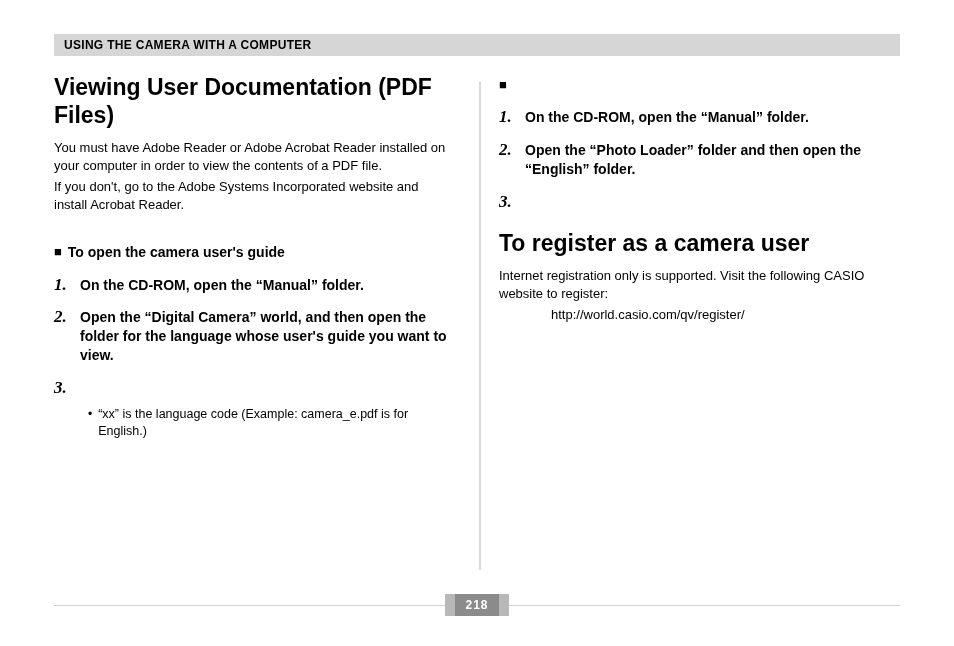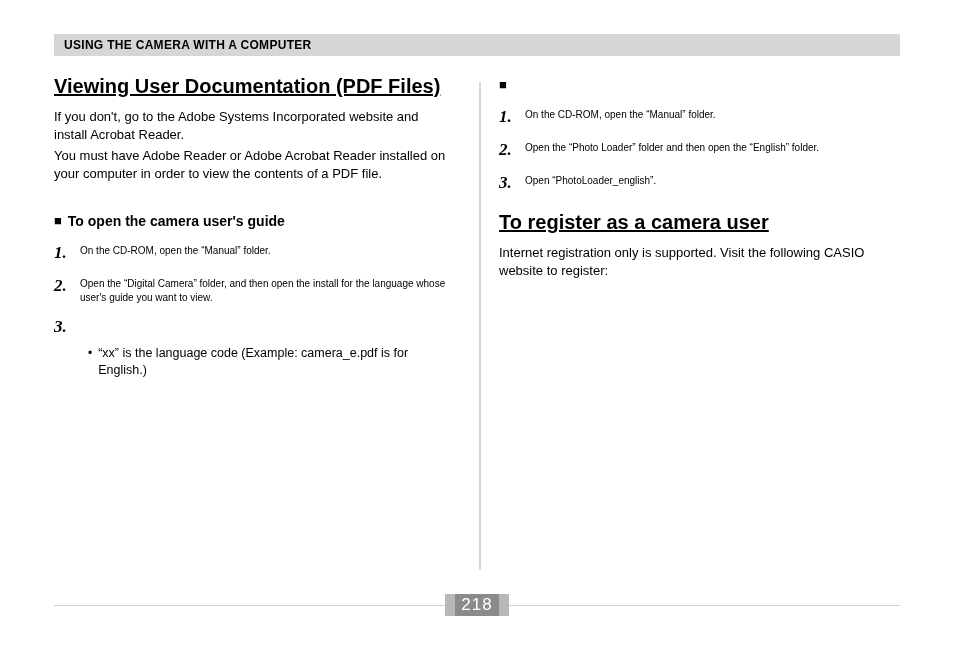--- a/index.html
+++ b/index.html
@@ -4,72 +4,72 @@
 <style>
   * { box-sizing: border-box; margin: 0; padding: 0; }
   html, body { width: 954px; height: 646px; background: #fff; font-family: Arial, Helvetica, sans-serif; color: #000; }
   .page { position: relative; width: 954px; height: 646px; padding: 34px 54px 0 54px; }
   .header-bar { background: #d6d6d6; height: 22px; line-height: 22px; font-size: 12px; font-weight: bold; letter-spacing: .3px; padding-left: 10px; margin-bottom: 18px; }
   .cols { display: flex; gap: 0; }
   .col { width: 50%; }
   .col-left { padding-right: 22px; }
   .col-right { padding-left: 22px; }
   .divider { position: absolute; top: 82px; left: 479px; width: 2px; height: 488px; background: #d8d8d8; }
-  .h1 { font-size: 20px; font-weight: bold; margin-bottom: 10px; line-height: 1.2; text-decoration: underline; }
+  .h1 { font-size: 23px; font-weight: bold; margin-bottom: 10px; line-height: 1.2; }
   .para { font-size: 13px; line-height: 1.35; margin-bottom: 4px; }
   .para + .para { margin-top: 0; }
   .sub { display: flex; align-items: flex-start; gap: 6px; font-size: 14px; font-weight: bold; margin-top: 30px; margin-bottom: 14px; line-height: 1.3; }
   .sub .sq { font-size: 13px; line-height: 1.4; }
   ol.steps { list-style: none; padding: 0; margin: 0; }
   ol.steps li { display: flex; gap: 8px; margin-bottom: 14px; }
   .num { font-family: Georgia, 'Times New Roman', serif; font-style: italic; font-weight: bold; font-size: 17px; line-height: 1.1; min-width: 18px; }
-  .step-body { font-size: 10px; font-weight: normal; line-height: 1.35; }
+  .step-body { font-size: 14px; font-weight: bold; line-height: 1.35; }
   .bullet { margin-left: 34px; display: flex; gap: 6px; font-size: 12.5px; line-height: 1.35; margin-top: -6px; }
   .bullet .dot { font-size: 12px; line-height: 1.4; }
   .spacer-top-right { margin-top: 0; }
   .h1.reg { margin-top: 18px; }
   .url-indent { margin-left: 52px; font-size: 13px; line-height: 1.35; margin-top: 2px; }
   
   .footer { position: absolute; left: 54px; right: 54px; bottom: 28px; height: 24px; }
   .footer .rule { position: absolute; left: 0; right: 0; top: 11px; height: 1px; background: #d0d0d0; }
   .footer .pagebox { position: absolute; left: 50%; transform: translateX(-50%); top: 0; width: 64px; height: 22px; display: flex; }
   .footer .pagebox .edge { width: 10px; background: #b8b8b8; }
-  .footer .pagebox .mid { flex: 1; background: #8b8b8b; color: #fff; font-weight: normal; font-size: 17px; display: flex; align-items: center; justify-content: center; letter-spacing: 1px; }
+  .footer .pagebox .mid { flex: 1; background: #8b8b8b; color: #fff; font-weight: bold; font-size: 12px; display: flex; align-items: center; justify-content: center; letter-spacing: 1px; }
 </style>
 </head>
 <body>
 
 <div class="page">
 
   <div class="header-bar">
     <span>USING THE CAMERA WITH A COMPUTER</span>
   </div>
 
   <div class="divider"></div>
 
   <div class="cols">
 
     <div class="col col-left">
       <div class="h1">Viewing User Documentation (PDF Files)</div>
+      <div class="para">You must have Adobe Reader or Adobe Acrobat Reader installed on your computer in order to view the contents of a PDF file.</div>
       <div class="para">If you don't, go to the Adobe Systems Incorporated website and install Acrobat Reader.</div>
-      <div class="para">You must have Adobe Reader or Adobe Acrobat Reader installed on your computer in order to view the contents of a PDF file.</div>
 
       <div class="sub">
         <span class="sq">■</span>
         <span>To open the camera user's guide</span>
       </div>
 
       <ol class="steps">
         <li>
           <span class="num">1.</span>
           <span class="step-body">On the CD-ROM, open the “Manual” folder.</span>
         </li>
         <li>
           <span class="num">2.</span>
-          <span class="step-body">Open the  “Digital Camera” folder, and then open the install for the language whose user's guide you want to view.</span>
+          <span class="step-body">Open the  “Digital Camera” world, and then open the folder for the language whose user's guide you want to view.</span>
         </li>
         <li>
           <span class="num">3.</span>
         </li>
       </ol>
 
       <div class="bullet">
         <span class="dot">•</span>
         <span>“xx” is the language code (Example: camera_e.pdf is for English.)</span>
       </div>
@@ -84,26 +84,26 @@
         <li>
           <span class="num">1.</span>
           <span class="step-body">On the CD-ROM, open the “Manual” folder.</span>
         </li>
         <li>
           <span class="num">2.</span>
           <span class="step-body">Open the “Photo Loader” folder and then open the “English” folder.</span>
         </li>
         <li>
           <span class="num">3.</span>
-          <span class="step-body">Open “PhotoLoader_english”.</span>
         </li>
       </ol>
 
       <div class="h1 reg">To register as a camera user</div>
       <div class="para">Internet registration only is supported. Visit the following CASIO website to register:</div>
+      <div class="url-indent">http://world.casio.com/qv/register/</div>
     </div>
 
   </div>
 
   <div class="footer">
     <div class="rule"></div>
     <div class="pagebox">
       <div class="edge"></div>
       <div class="mid">218</div>
       <div class="edge"></div>

